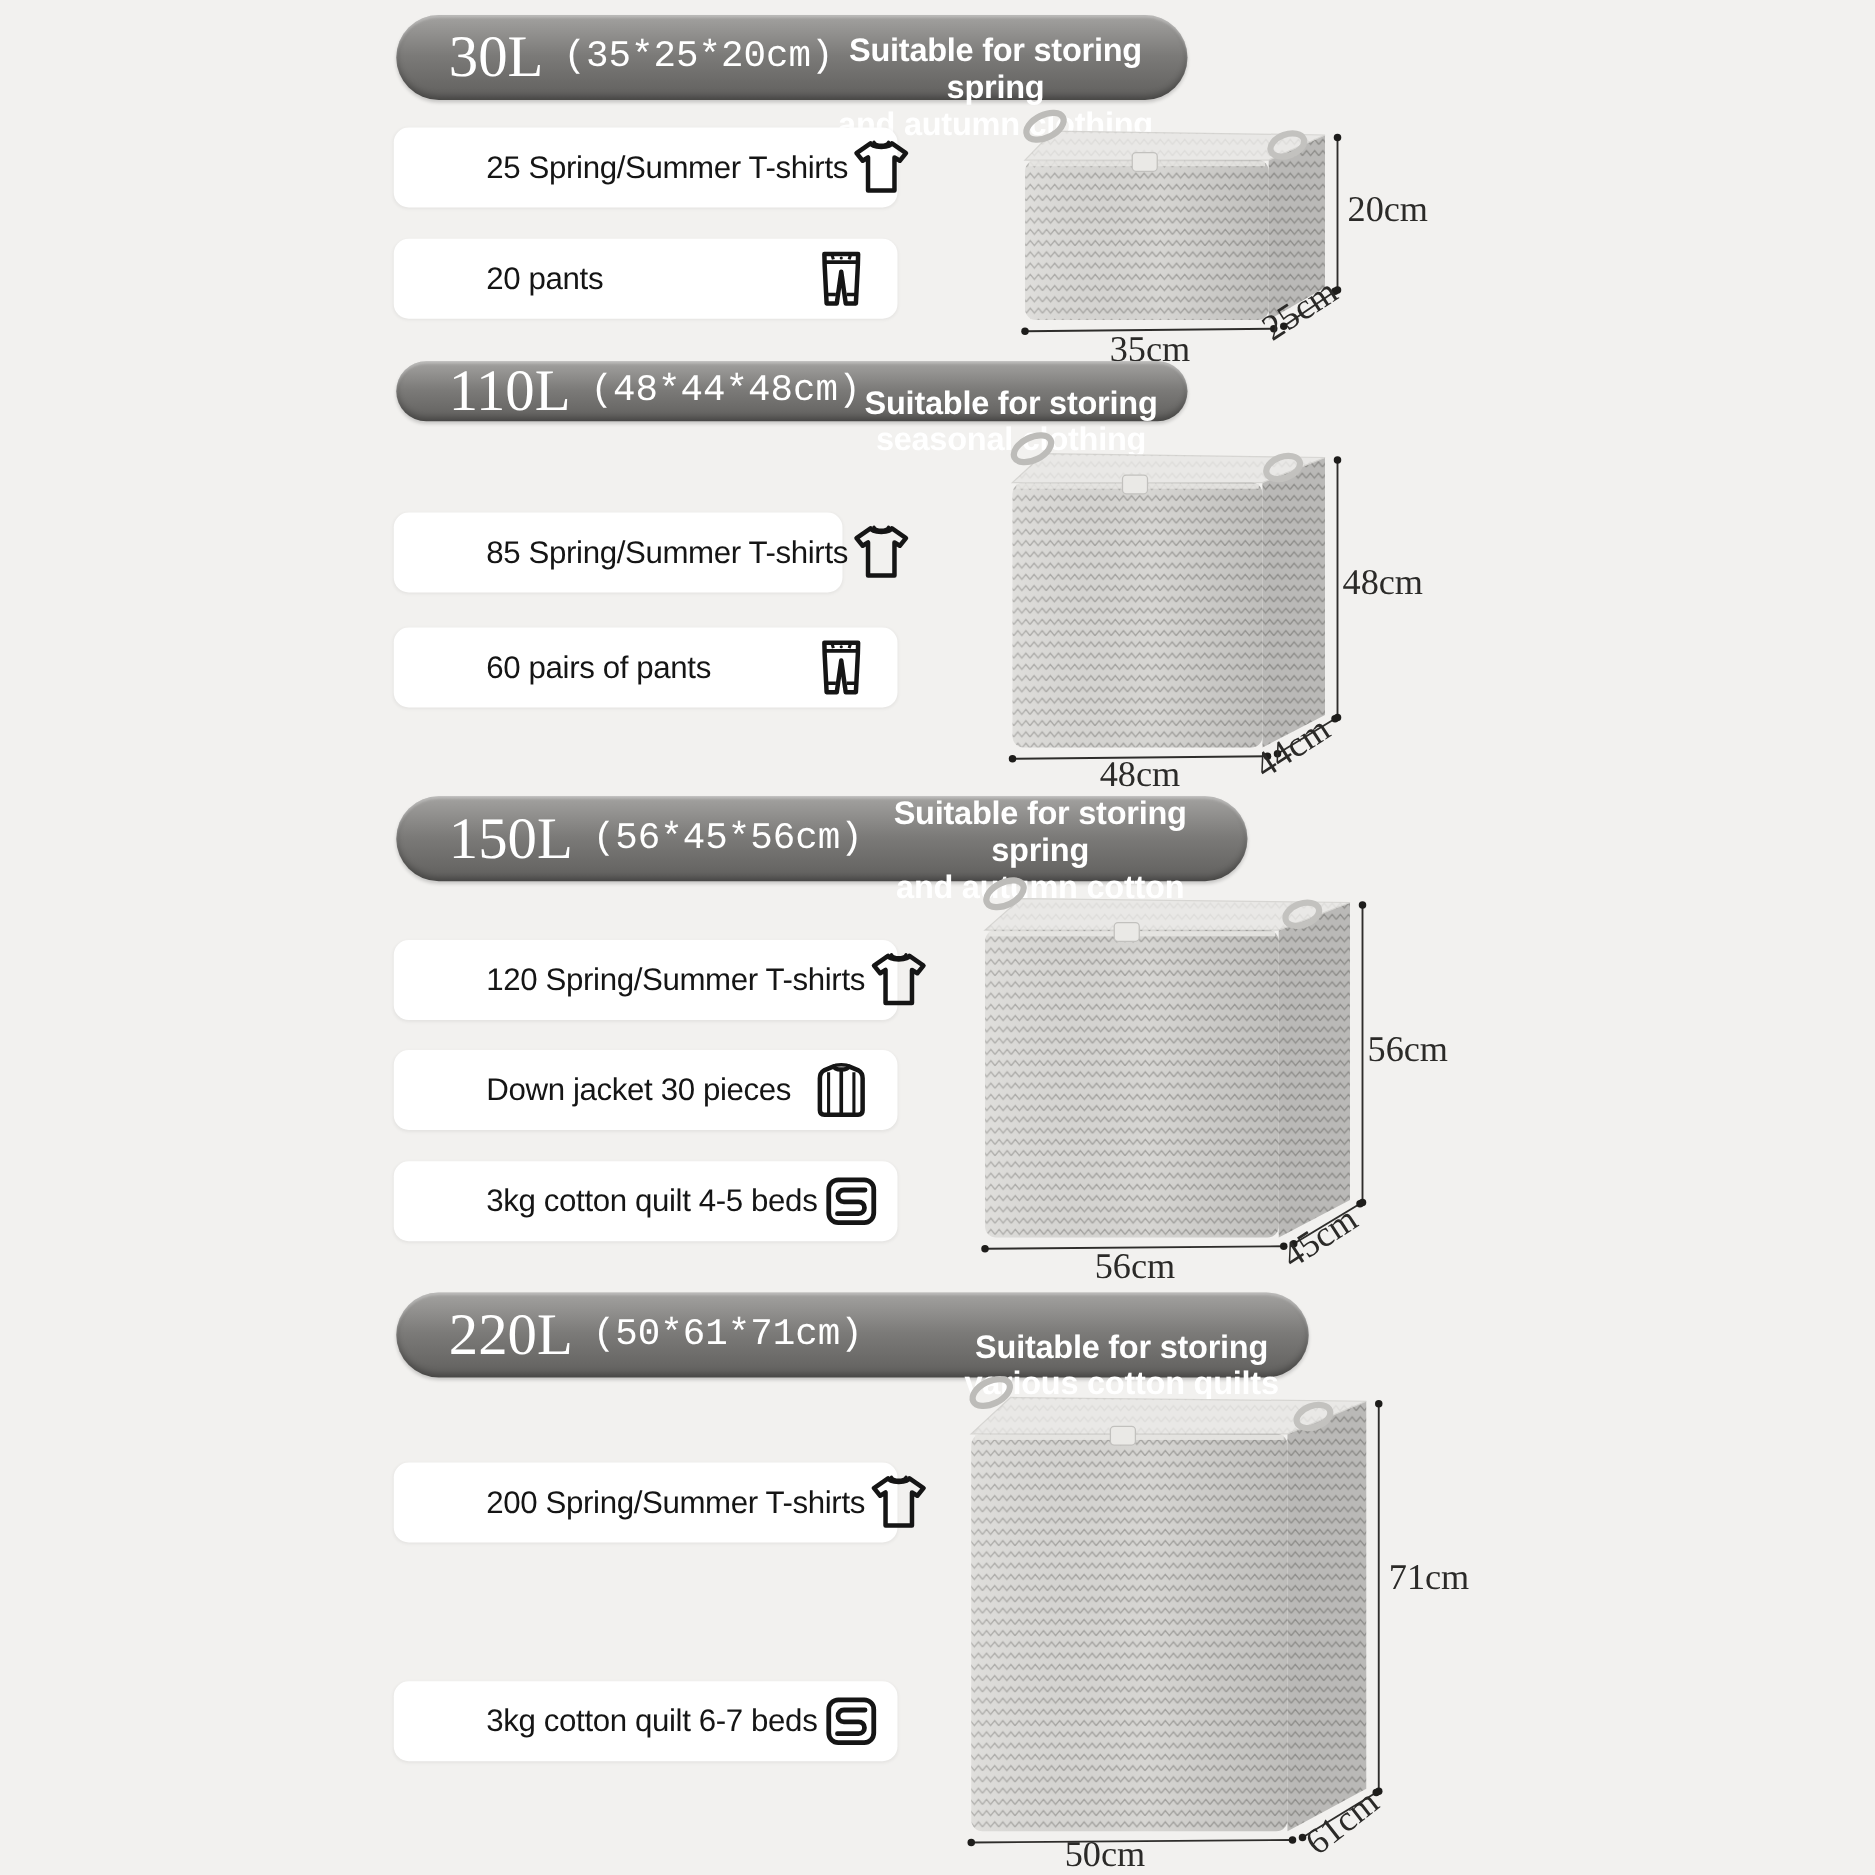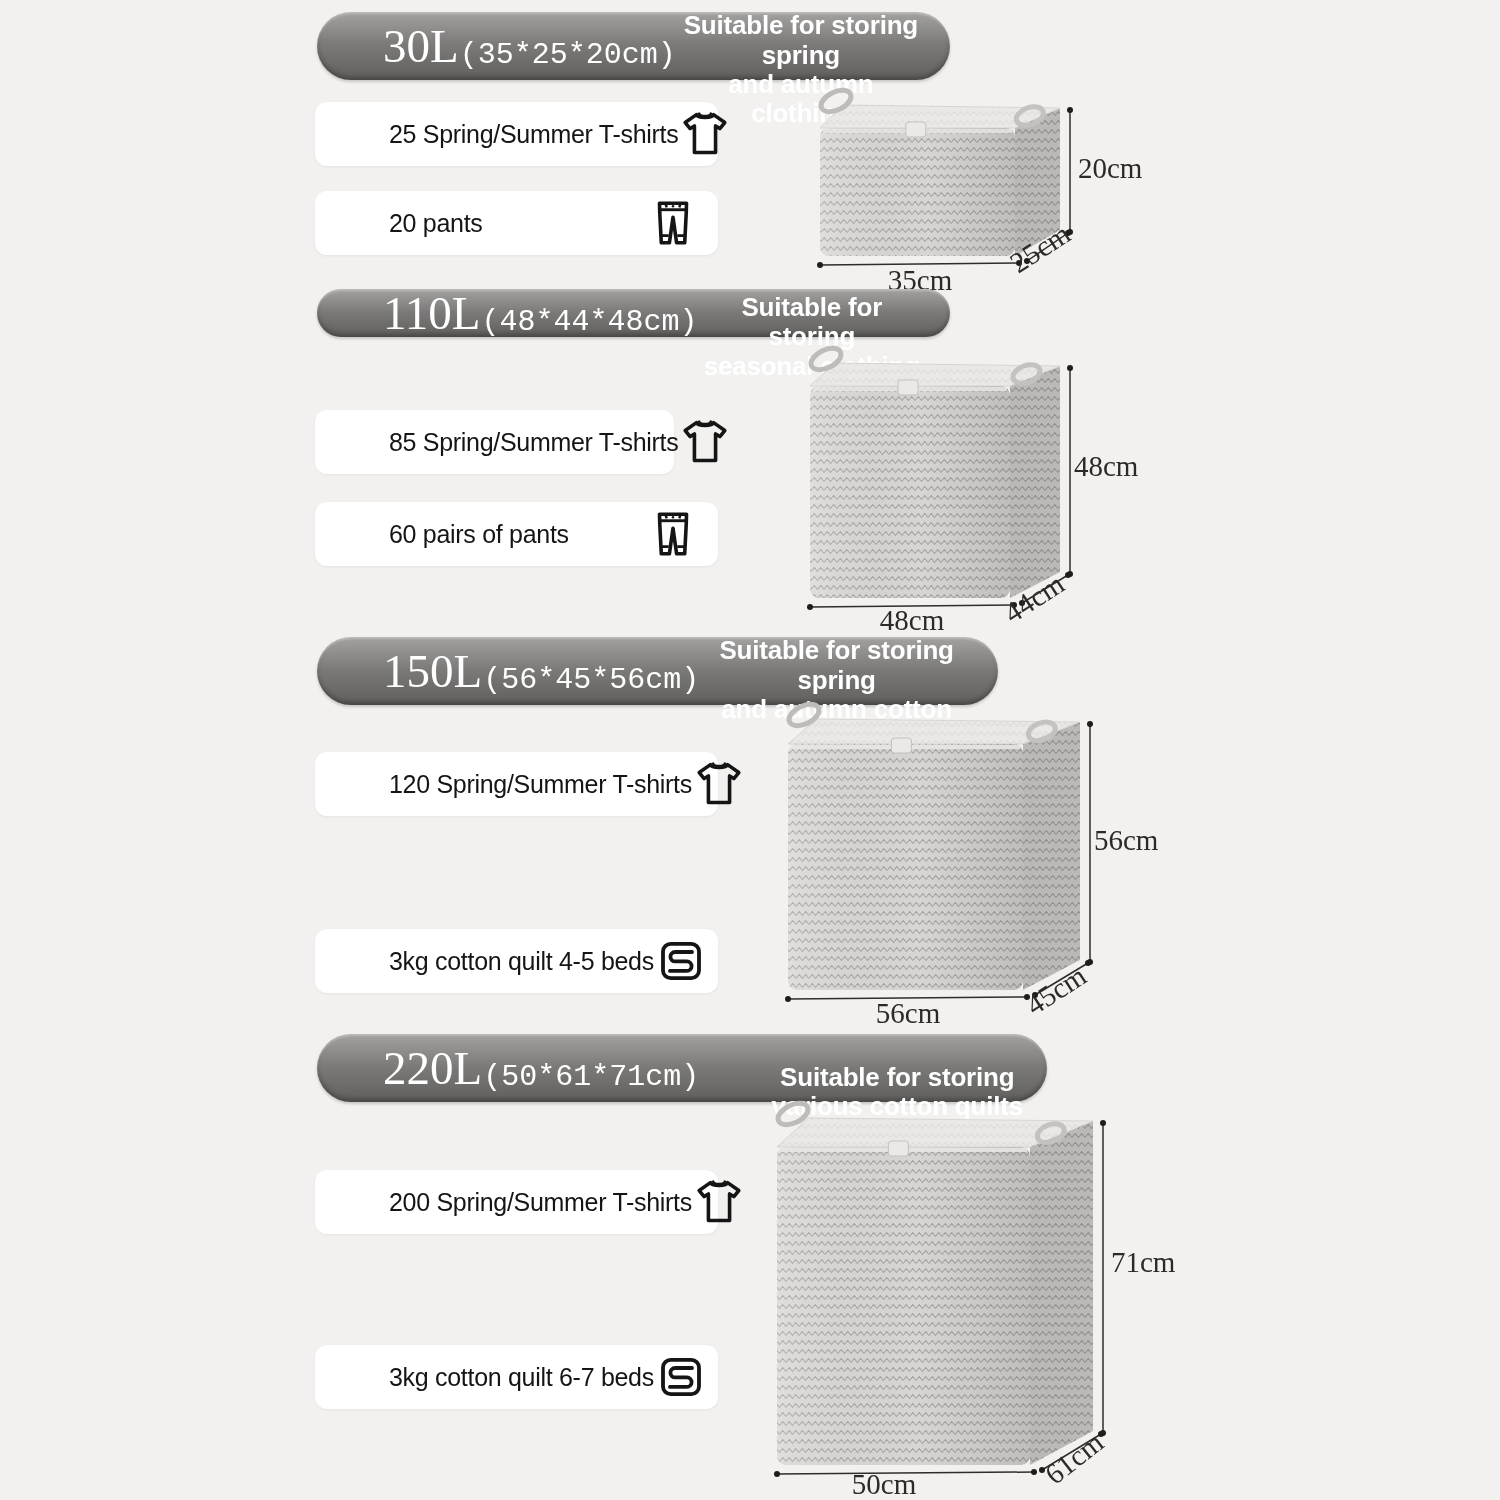--- a/index.html
+++ b/index.html
@@ -7,21 +7,21 @@
   #canvas{position:relative;width:1500px;height:1500px;background:#f2f1ef;overflow:hidden;}
 
   .banner{
     position:absolute;
     background:linear-gradient(180deg,#a3a2a0 0%,#7b7a78 48%,#605f5d 100%);
     border-radius:34px;
     box-shadow:inset 0 2px 2px rgba(255,255,255,.30), inset 0 -3px 5px rgba(0,0,0,.28), 0 2px 3px rgba(0,0,0,.18);
     display:flex;align-items:center;justify-content:space-between;
     padding:0 24px 0 42px;box-sizing:border-box;color:#fff;
   }
-  .banner-left{display:flex;align-items:flex-end;gap:1px;white-space:nowrap;margin-left:24px;}
+  .banner-left{display:flex;align-items:center;gap:16px;white-space:nowrap;}
   .banner-size{font-family:"Liberation Serif","DejaVu Serif",serif;font-size:47px;line-height:1;}
   .banner-dims{font-family:Liberation Mono, monospace;font-size:30px;line-height:1;}
   .banner-suit{
     font-size:26px;font-weight:bold;line-height:1.13;text-align:center;
     white-space:pre-line;letter-spacing:-0.2px;margin-top:48px;
   }
 
   .row{
     position:absolute;background:#ffffff;border-radius:12px;
     box-shadow:0 1px 3px rgba(0,0,0,.06);
@@ -188,20 +188,26 @@
     <div class="banner-suit">Suitable for storing spring
 and autumn cotton quilts</div>
   </div>
 
   <div class="row" style="left:315px;top:752px;width:403px;height:64px">
     <span class="row-label">120 Spring/Summer T-shirts</span>
     <svg class="row-icon">
         <use href="#icon-tshirt"></use>
       </svg>
   </div>
+  <div class="row" style="left:315px;top:840px;width:403px;height:64px">
+    <span class="row-label">Down jacket 30 pieces</span>
+    <svg class="row-icon">
+        <use href="#icon-jacket"></use>
+      </svg>
+  </div>
   <div class="row" style="left:315px;top:929px;width:403px;height:64px">
     <span class="row-label">3kg cotton quilt 4-5 beds</span>
     <svg class="row-icon">
         <use href="#icon-quilt"></use>
       </svg>
   </div>
 
   <svg id="box-2" class="boxart" style="left:770px;top:702px" width="340" height="315">
       <polygon points="253,42 310,20 310,258 253,288" fill="url(#hb)"></polygon>
       <polygon points="253,42 310,20 310,258 253,288" fill="rgba(0,0,0,0.15)"></polygon>

